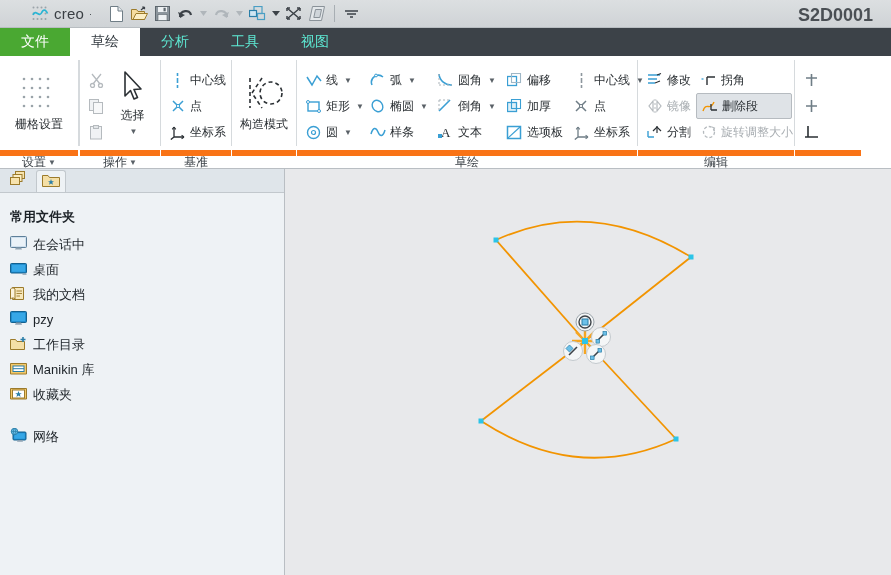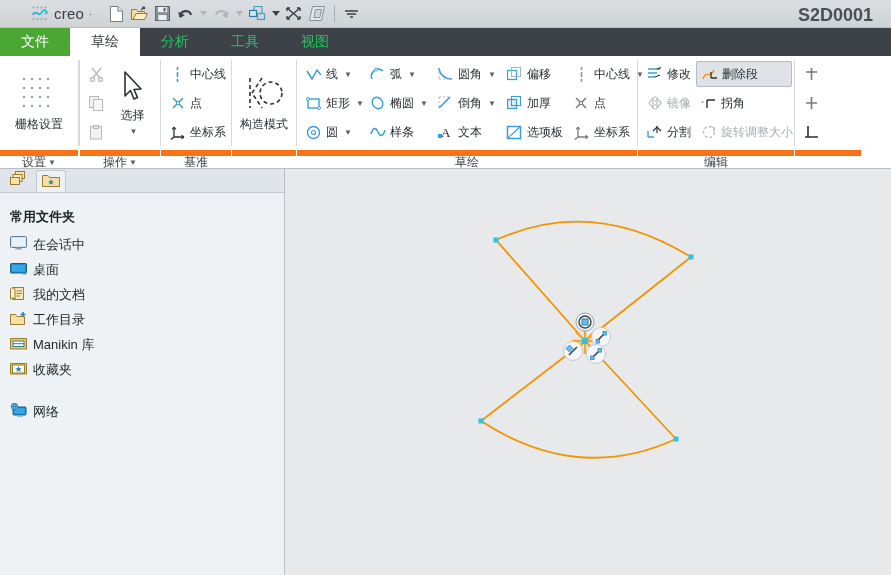--- a/index.html
+++ b/index.html
@@ -37,21 +37,21 @@
     font-size: 18px; color: #4a4f54; white-space: nowrap; font-weight: bold;
   }
 
   
   .tabbar {
     position: absolute; left: 0; top: 28px; width: 891px; height: 28px;
     background: #3c4248; display: flex; align-items: stretch;
   }
   .tab {
     display: flex; align-items: center; justify-content: center;
-    font-size: 14px; color: #22c55e; min-width: 70px; padding: 0 16px;
+    font-size: 14px; color: #5eead4; min-width: 70px; padding: 0 16px;
     cursor: default;
   }
   .tab.file { background: #4aa832; color: #ffffff; font-weight: normal; }
   .tab.active { background: #ffffff; color: #333a40; }
 
   
   .ribbon {
     position: absolute; left: 0; top: 56px; width: 891px; height: 113px;
     background: #ffffff; border-bottom: 1px solid #b9bec3;
     display: flex; align-items: stretch;
@@ -62,21 +62,21 @@
     height: 18px; font-size: 12px; color: #3a4046;
     display: flex; align-items: center; justify-content: center;
     border-top: 6px solid #f97316;
   }
   .rsep { width: 1px; background: #d6dadd; margin: 4px 0 22px 0; }
   .big-btn {
     display: flex; flex-direction: column; align-items: center; justify-content: center;
     width: 70px; height: 84px; gap: 3px; border-radius: 2px;
   }
   .big-btn .lbl { font-size: 12px; color: #2b3034; }
-  .small-col { display: flex; flex-direction: column; justify-content: space-between; height: 84px; }
+  .small-col { display: flex; flex-direction: column; justify-content: flex-end; height: 84px; }
   .sbtn {
     display: flex; align-items: center; gap: 4px; height: 26px;
     padding: 0 4px; border-radius: 2px; font-size: 12px; color: #2b3034;
     white-space: nowrap;
   }
   .sbtn.disabled { color: #a9aeb2; }
   .sbtn.hovered { background: #dfe3e7; border: 1px solid #b6bbc0; }
   .caret { font-size: 8px; color: #5a6167; margin-left: 2px; }
   .ico { width: 17px; height: 17px; display: inline-flex; align-items: center; justify-content: center; flex: none; }
 
@@ -565,37 +565,37 @@
               <svg width="16" height="14" viewBox="0 0 16 14">
                 <path d="M1 12 V6 M1 12 H7" stroke="#3a9fd4" stroke-width="1.4" fill="none"></path>
                 <path d="M6 6 L10 2 L14 6" stroke="#2b3034" stroke-width="1.2" fill="none"></path>
                 <path d="M10 1 V8" stroke="#2b3034" stroke-width="1.2"></path>
               </svg>
             </span>
             <span>分割</span>
           </div>
         </div>
         <div class="small-col" style="width:96px">
+          <div class="sbtn">
+            <span class="ico">
+              <svg width="16" height="14" viewBox="0 0 16 14">
+                <path d="M0.5 6 H4" stroke="#3a9fd4" stroke-width="1.3" stroke-dasharray="2 1.5"></path>
+                <path d="M6 12 V4 M6 4 H14" stroke="#2b3034" stroke-width="1.4" fill="none"></path>
+              </svg>
+            </span>
+            <span>拐角</span>
+          </div>
           <div class="sbtn hovered">
             <span class="ico">
               <svg width="16" height="14" viewBox="0 0 16 14">
                 <path d="M1 12 C4 2, 8 13, 12 3" stroke="#f29400" stroke-width="1.4" fill="none"></path>
                 <path d="M9 11 V5 M9 11 H15" stroke="#2b3034" stroke-width="1.3" fill="none"></path>
               </svg>
             </span>
             <span>删除段</span>
-          </div>
-          <div class="sbtn">
-            <span class="ico">
-              <svg width="16" height="14" viewBox="0 0 16 14">
-                <path d="M0.5 6 H4" stroke="#3a9fd4" stroke-width="1.3" stroke-dasharray="2 1.5"></path>
-                <path d="M6 12 V4 M6 4 H14" stroke="#2b3034" stroke-width="1.4" fill="none"></path>
-              </svg>
-            </span>
-            <span>拐角</span>
           </div>
           <div class="sbtn disabled">
             <span class="ico">
               <svg width="16" height="14" viewBox="0 0 16 14">
                 <circle cx="8" cy="7" r="5.5" stroke="#b5babe" stroke-width="1.3" fill="none" stroke-dasharray="3 2"></circle>
                 <path d="M11 2 L13.5 3 L12.5 5.5" stroke="#b5babe" stroke-width="1.2" fill="none"></path>
               </svg>
             </span>
             <span>旋转调整大小</span>
           </div>
@@ -688,20 +688,30 @@
       <span>
         <svg width="17" height="15" viewBox="0 0 17 15">
           <path d="M2.5 1.5 H13.5 V13.5 H2.5 Z" fill="#f7e8bc" stroke="#9c7b2b"></path>
           <path d="M0.5 3 C2 1.5, 4 1.5, 5 3 V13 C4 11.6, 2 11.6, 0.5 13 Z" fill="#fbf3dc" stroke="#9c7b2b"></path>
           <path d="M6.5 5 H12 M6.5 7.5 H12 M6.5 10 H10" stroke="#9c7b2b" stroke-width=".9"></path>
         </svg>
       </span>
       <span>我的文档</span>
     </div>
 
+    <div class="nav-item">
+      <span>
+        <svg width="17" height="15" viewBox="0 0 17 15">
+          <rect x="0.5" y="0.5" width="16" height="11" rx="1" fill="#1d87c9" stroke="#12618f"></rect>
+          <rect x="1.8" y="1.8" width="13.4" height="8.4" fill="#36a7e6"></rect>
+          <path d="M5 13.8 H12 L11 11.5 H6 Z" fill="#8fa3b3"></path>
+        </svg>
+      </span>
+      <span>pzy</span>
+    </div>
 
     <div class="nav-item">
       <span>
         <svg width="17" height="15" viewBox="0 0 17 15">
           <path d="M0.5 13.5 V3.5 H5.5 L7 5.5 H14.5 V13.5 Z" fill="#f4dfa6" stroke="#9c7b2b"></path>
           <path d="M13 1 L13 6 M10.5 3.5 H15.5" stroke="#2a7ea8" stroke-width="1.6"></path>
         </svg>
       </span>
       <span>工作目录</span>
     </div>

